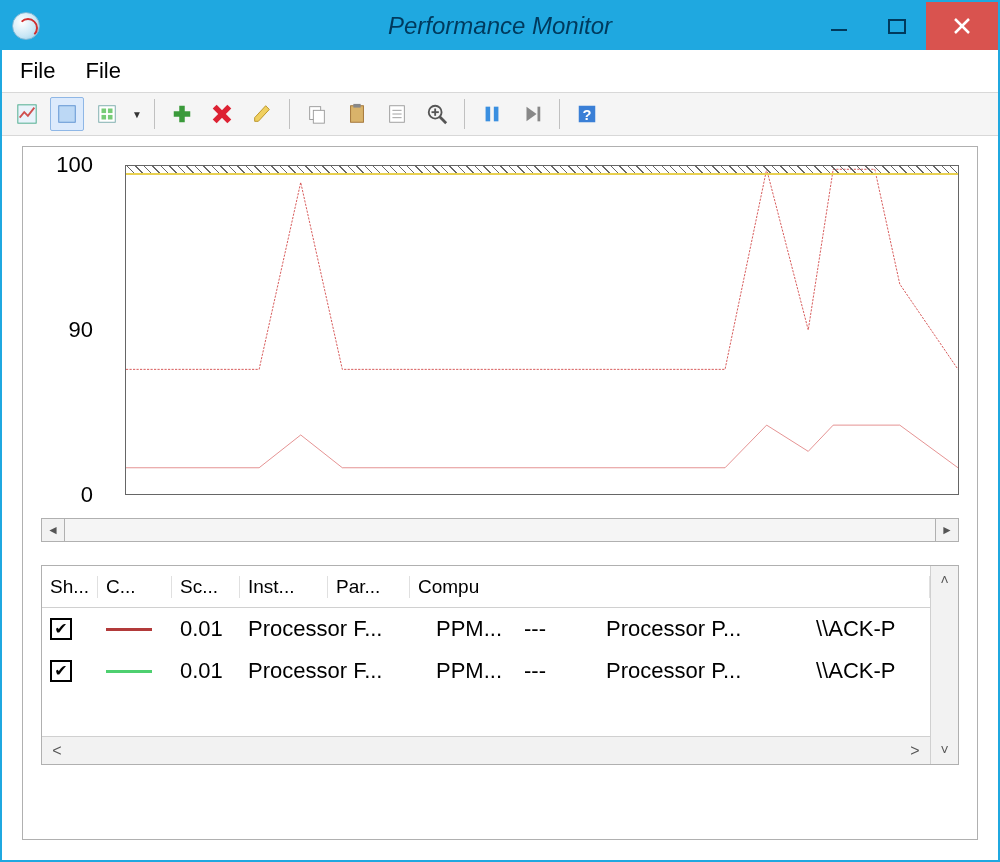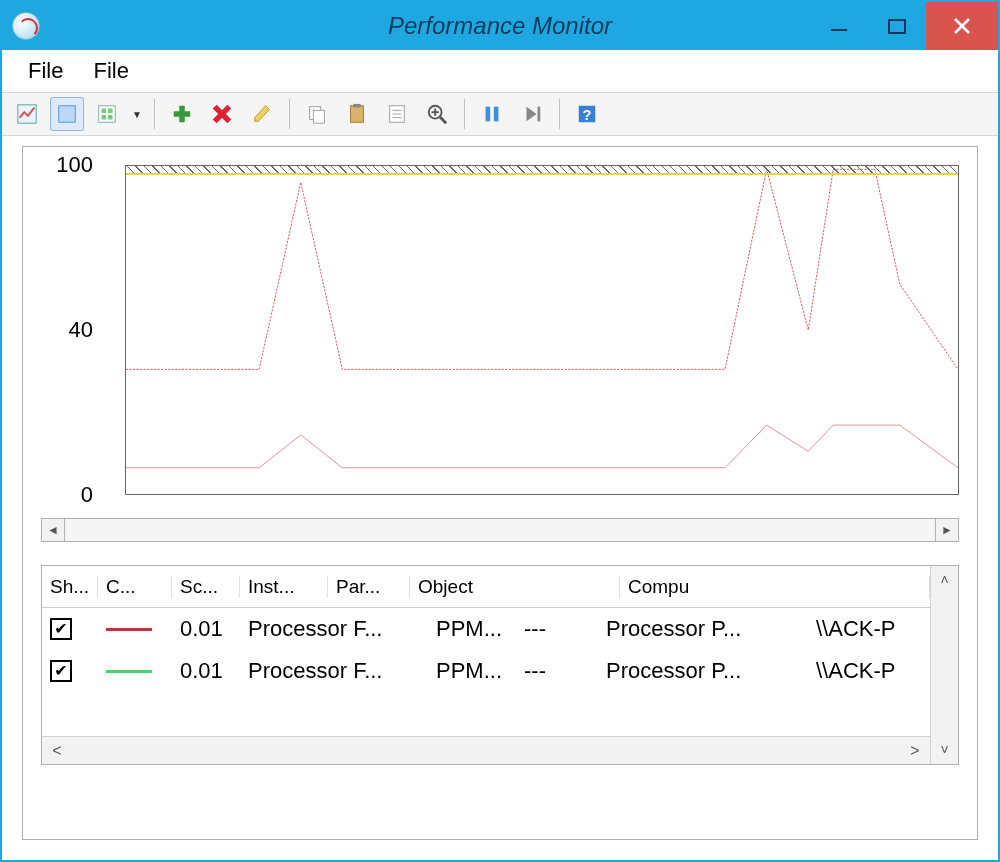--- a/index.html
+++ b/index.html
@@ -55,21 +55,21 @@
     display: flex; align-items: center; justify-content: center;
     color: #003a5d;
   }
   .winbtn.close { background: #d9534f; color: #fff; width: 72px; }
   .winbtn svg { display:block; }
   .menubar {
     height: 42px;
     display: flex;
     align-items: center;
     gap: 30px;
-    padding: 0 26px;
+    padding: 0 18px;
     font-size: 22px;
     background: #fff;
     text-align: center;
   }
   .menubar .item { cursor: default; }
   .toolbar {
     height: 44px;
     background: #f5f5f5;
     border-top: 1px solid #d8d8d8;
     border-bottom: 1px solid #d8d8d8;
@@ -315,21 +315,21 @@
           <text x="12" y="18" font-size="16" fill="#fff" text-anchor="middle" font-weight="bold">?</text>
         </svg>
     </div>
   </div>
 
   <div class="content">
 
     <div class="chart-wrap">
       <div class="y-axis">
         <div style="top:0%">100</div>
-        <div style="top:50%">40</div>
+        <div style="top:50%">90</div>
         <div style="top:100%">0</div>
       </div>
       <div class="plot">
         <div class="hatch"></div>
         <div class="yellow-line"></div>
         <svg id="chart-svg" width="100%" height="100%" viewBox="0 0 100 100" preserveAspectRatio="none">
             <polyline points="0.00,62.00 16.00,62.00 21.00,5.00 26.00,62.00 31.00,62.00 72.00,62.00 77.00,1.00 82.00,50.00 85.00,1.00 90.00,1.00 93.00,36.00 100.00,62.00" fill="none" stroke="#d34a4a" stroke-width="0.9" vector-effect="non-scaling-stroke" stroke-dasharray="2.2,1.3"></polyline>
             <polyline points="0.00,92.00 16.00,92.00 21.00,82.00 26.00,92.00 31.00,92.00 72.00,92.00 77.00,79.00 82.00,87.00 85.00,79.00 93.00,79.00 100.00,92.00" fill="none" stroke="#d34a4a" stroke-width="0.6" vector-effect="non-scaling-stroke"></polyline>
           </svg>
       </div>
@@ -342,21 +342,20 @@
     </div>
 
     <div class="grid-box">
       <div class="grid-inner">
         <div class="ghead">
           <div class="c-sh">Sh...</div>
           <div class="c-co">C...</div>
           <div class="c-sc">Sc...</div>
           <div class="c-in">Inst...</div>
           <div class="c-pa">Par...</div>
-          <div class="c-ob">Object</div>
           <div class="c-cp">Compu</div>
         </div>
         <div id="grid-rows">
             <div class="grow">
               <div class="c-sh">
                 <div class="chk">✔</div>
               </div>
               <div class="c-co">
                 <div class="color-swatch" style="background:#b23a3a"></div>
               </div>

